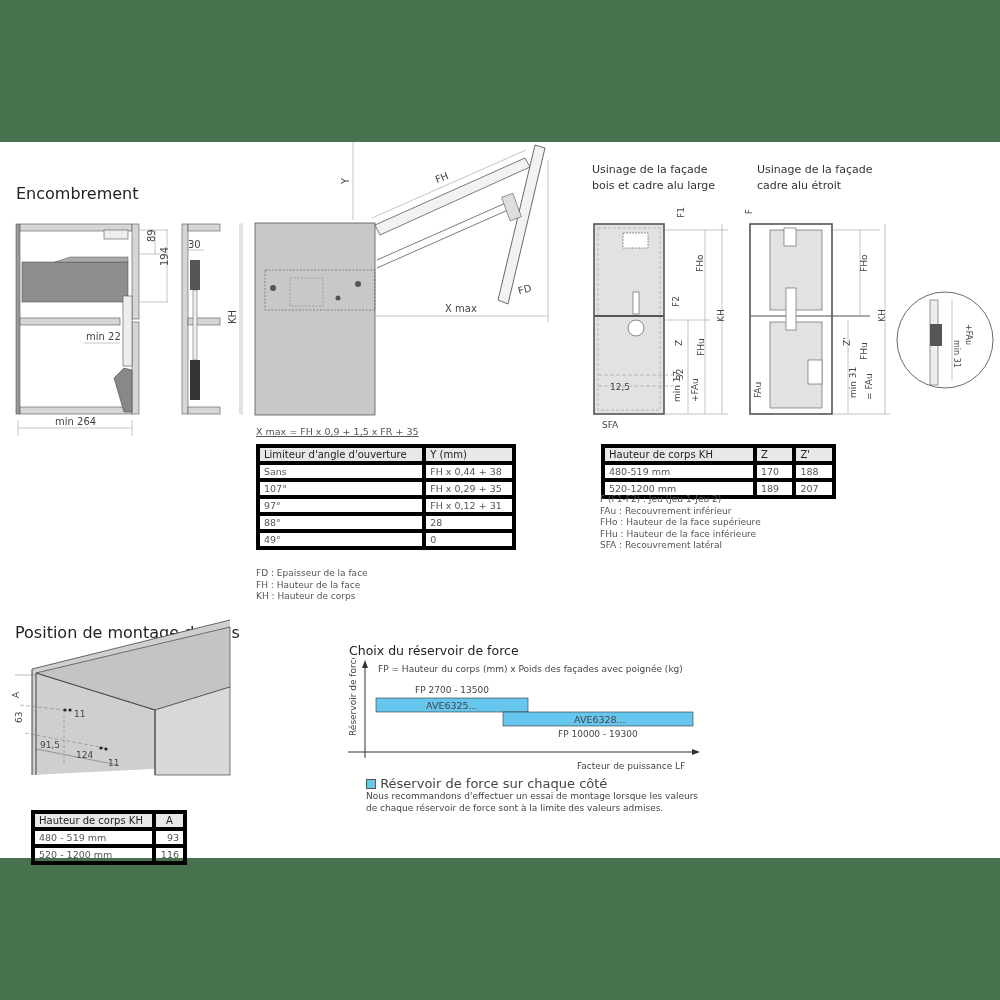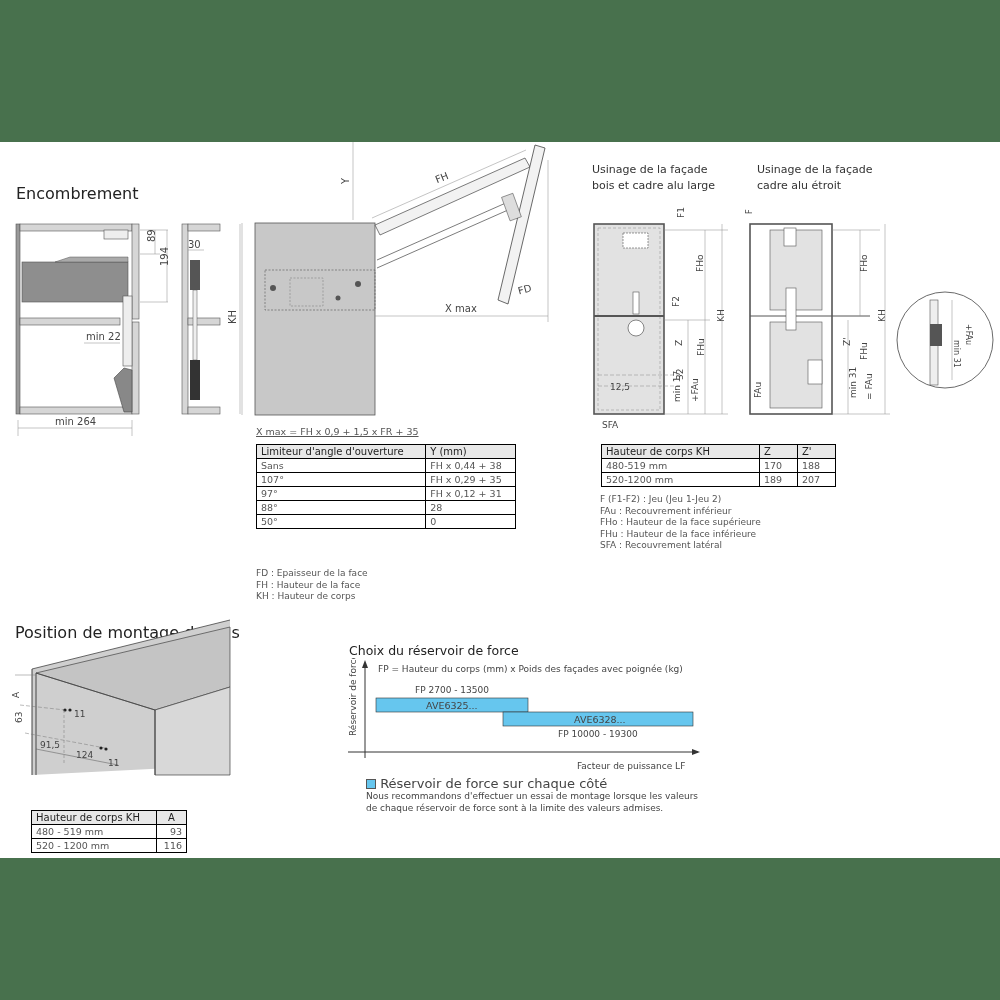--- a/index.html
+++ b/index.html
@@ -6,21 +6,21 @@
   body{width:1000px;height:1000px;position:relative;background:#fff;overflow:hidden;
        font-family:"DejaVu Sans","Liberation Sans",sans-serif;color:#333;}
   .band{position:absolute;left:0;width:1000px;background:#48714d;}
   .band.top{top:0;height:142px;}
   .band.bottom{top:858px;height:142px;}
   .abs{position:absolute;}
   .h2{font-size:16px;color:#222;}
   .h2b{font-size:11px;color:#333;line-height:16px;}
   svg text{font-family:"DejaVu Sans","Liberation Sans",sans-serif;fill:#444;}
   table.spec{border-collapse:collapse;font-size:9.5px;color:#555;position:absolute;}
-  table.spec td,table.spec th{border:1px solid #000000;padding:1px 4px;height:11px;line-height:11px;white-space:nowrap;}
+  table.spec td,table.spec th{border:4px solid #000000;padding:1px 4px;height:11px;line-height:11px;white-space:nowrap;}
   table.spec th{background:#e8e8e8;color:#222;font-weight:normal;text-align:left;font-size:10px;}
   .legend{font-size:9px;color:#555;line-height:11.5px;position:absolute;}
   .formula{font-size:9.5px;color:#555;}
 </style>
 </head>
 <body>
 
 <div class="band top"></div>
 <div class="band bottom"></div>
 
@@ -111,21 +111,21 @@
       </tr>
   <tr>
         <td>97°</td>
         <td>FH x 0,12 + 31</td>
       </tr>
   <tr>
         <td>88°</td>
         <td>28</td>
       </tr>
   <tr>
-        <td>50°</td>
+        <td>49°</td>
         <td>0</td>
       </tr>
 </tbody>
   </table>
 <div class="legend" style="left:256px;top:540px;margin-top:28px;">
   <div>FD : Epaisseur de la face</div>
   <div>FH : Hauteur de la face</div>
   <div>KH : Hauteur de corps</div>
 </div>
 

